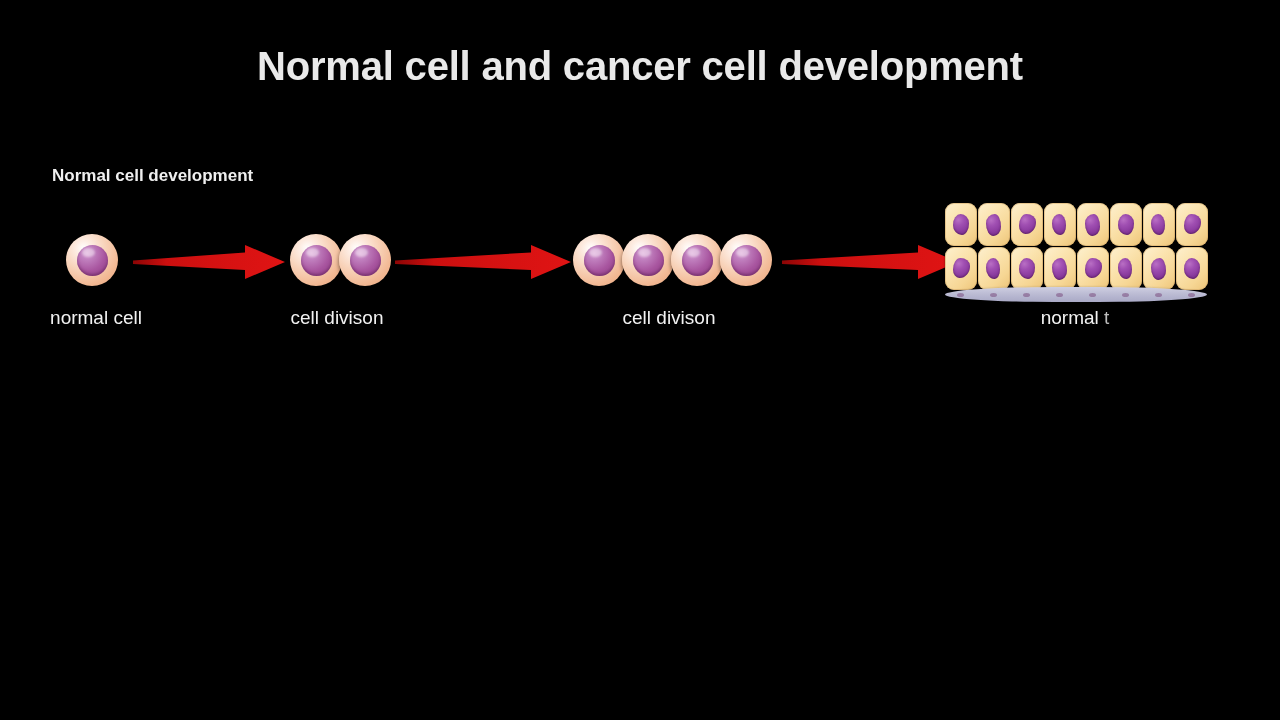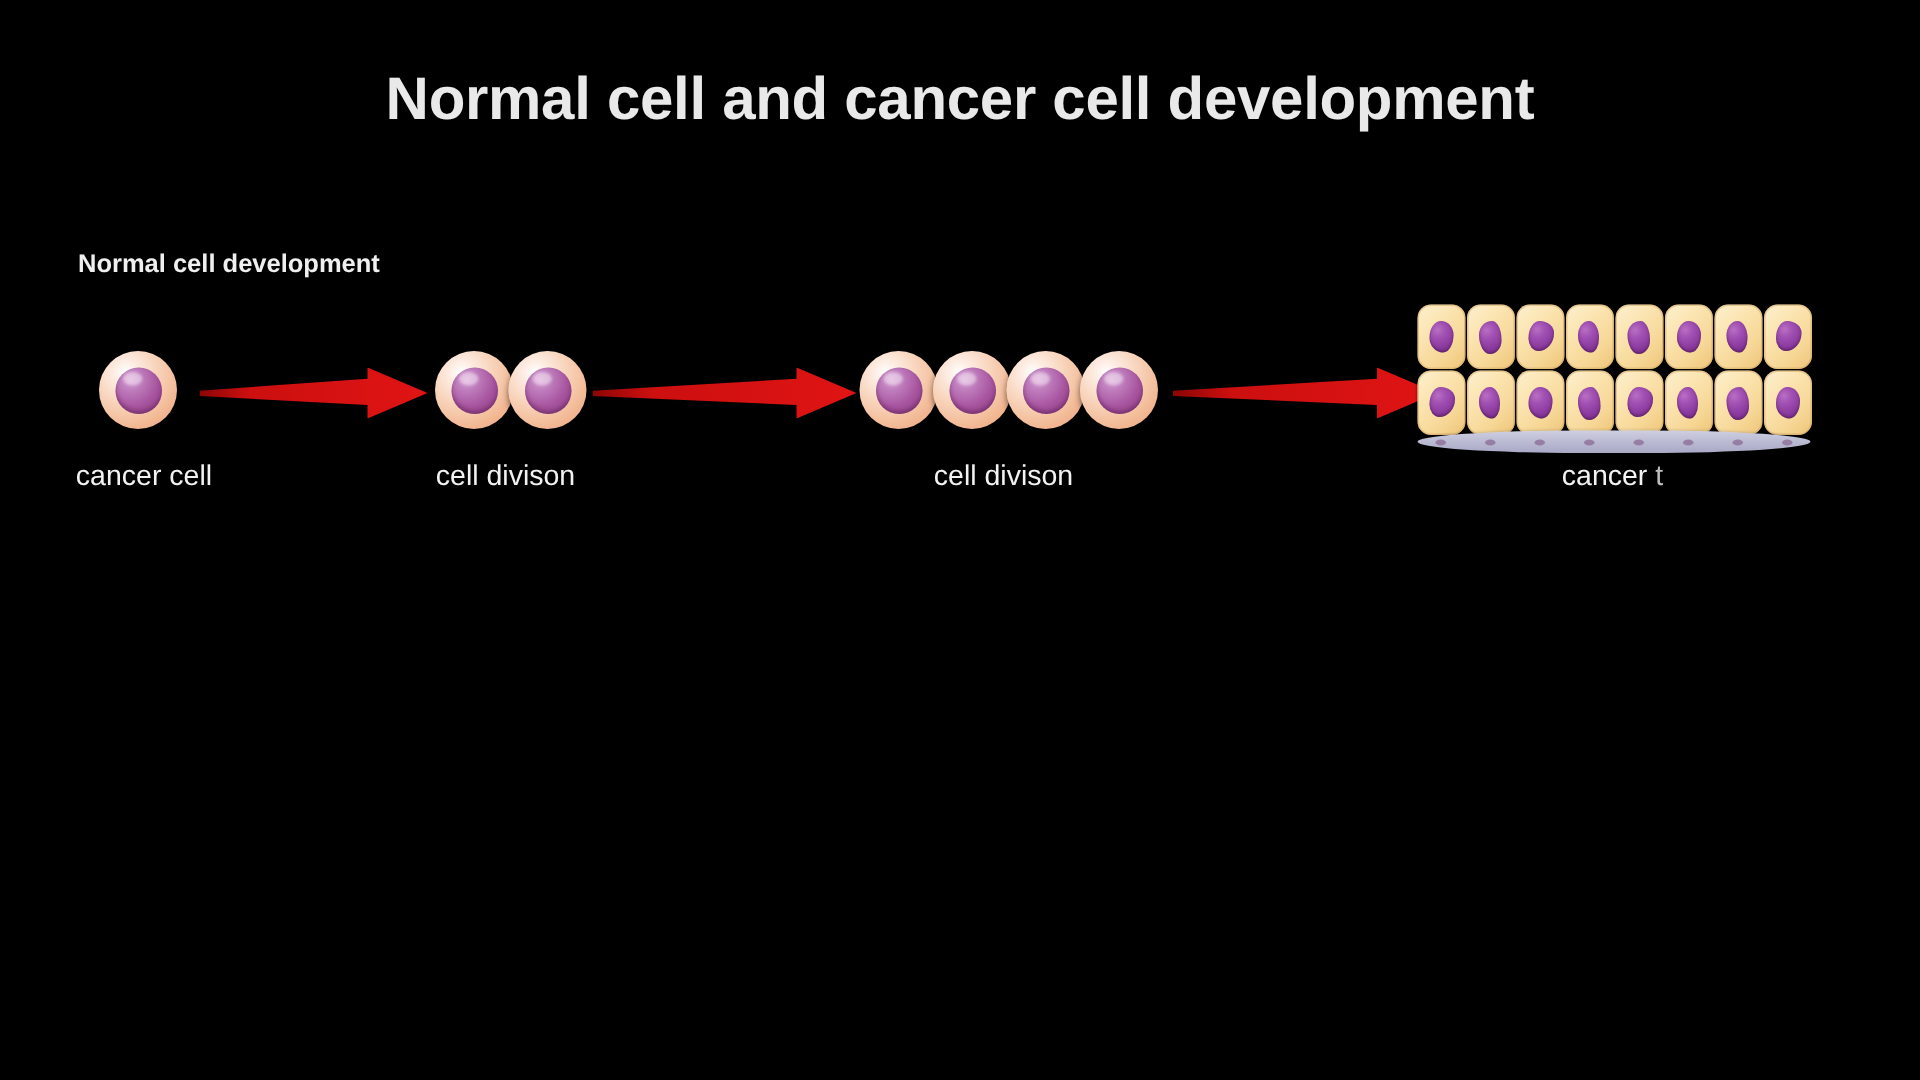--- a/index.html
+++ b/index.html
@@ -175,21 +175,21 @@
   <div class="main-title">Normal cell and cancer cell development</div>
 
   <div class="section-title">Normal cell development</div>
 
   <div class="cell-group" style="left:66px; top:234px;">
     <div class="cell">
       <div class="nuc-gloss"></div>
     </div>
   </div>
   <div class="caption" style="left:0px; top:307px; width:192px;">
-    <span>cancer cell</span>
+    <span>normal cell</span>
   </div>
 
   <svg class="arrow" style="left:133px; top:245px;" width="152" height="34" viewBox="0 0 152 34">
     <defs>
       <linearGradient id="ag1" x1="0" y1="0" x2="1" y2="0">
         <stop offset="0%" stop-color="#8c0505"></stop>
         <stop offset="22%" stop-color="#cc0f0f"></stop>
         <stop offset="100%" stop-color="#e01414"></stop>
       </linearGradient>
     </defs>
@@ -308,16 +308,16 @@
       <span class="mdot" style="left:45px;"></span>
       <span class="mdot" style="left:78px;"></span>
       <span class="mdot" style="left:111px;"></span>
       <span class="mdot" style="left:144px;"></span>
       <span class="mdot" style="left:177px;"></span>
       <span class="mdot" style="left:210px;"></span>
       <span class="mdot" style="left:243px;"></span>
     </div>
   </div>
   <div class="caption" style="left:955px; top:307px; width:240px;">
-    <span>cancer </span><span class="pending">t</span>
+    <span>normal </span><span class="pending">t</span>
   </div>
 
 </div>
 
 </body></html>

